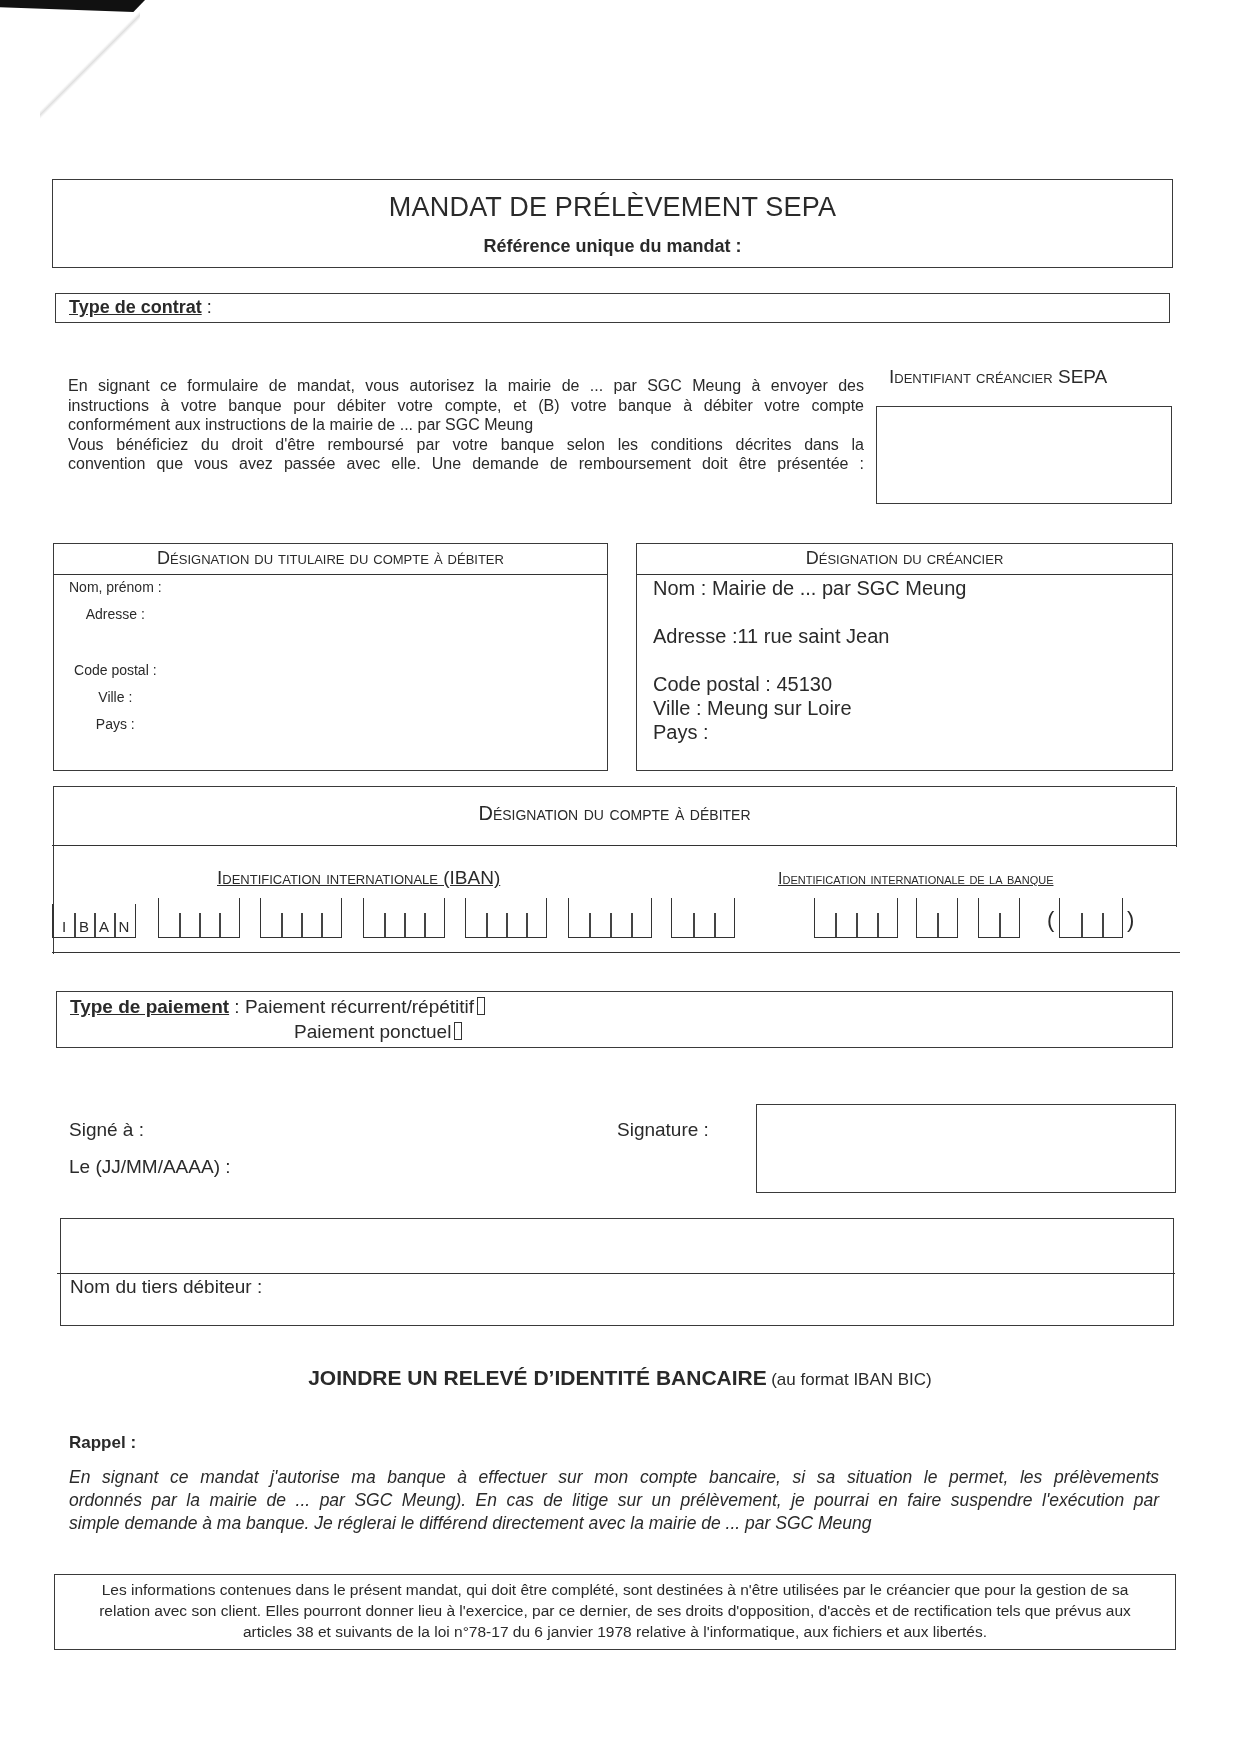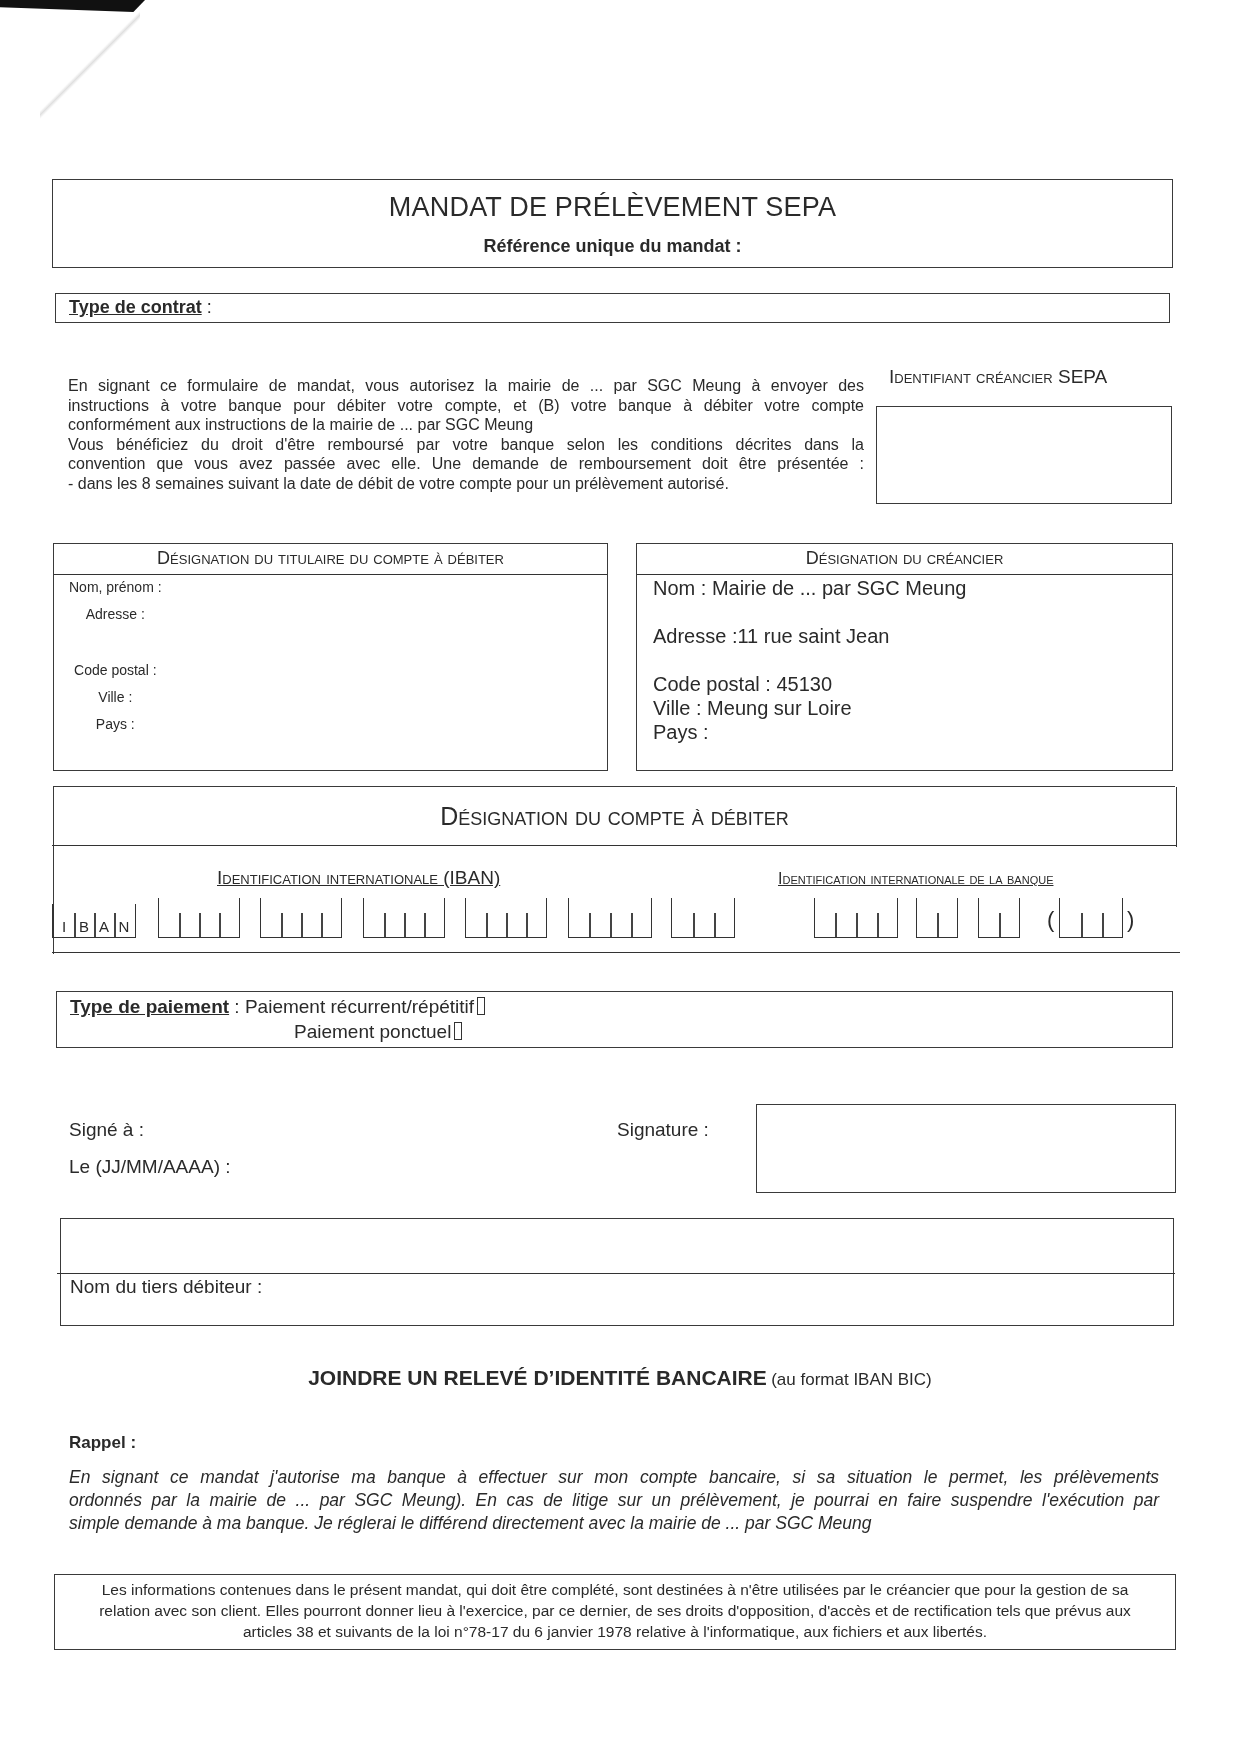--- a/index.html
+++ b/index.html
@@ -44,21 +44,20 @@
     <b class="u">Type de contrat</b><span> :</span>
   </span>
 </div>
 
 <div class="abs para" style="left:68px; top:376px; width:796px;">
   <div style="text-align:justify; text-align-last:justify;">En signant ce formulaire de mandat, vous autorisez la mairie de ... par SGC Meung à envoyer des</div>
   <div style="text-align-last:justify;">instructions à votre banque pour débiter votre compte, et (B) votre banque à débiter votre compte</div>
   <div>conformément aux instructions de la mairie de ... par SGC Meung</div>
   <div style="text-align-last:justify;">Vous bénéficiez du droit d'être remboursé par votre banque selon les conditions décrites dans la</div>
   <div style="text-align-last:justify;">convention que vous avez passée avec elle. Une demande de remboursement doit être présentée :</div>
-  <div>-  dans les 8 semaines suivant la date de débit de votre compte pour un prélèvement autorisé.</div>
 </div>
 
 <div class="abs sc" style="left:889px; top:366px; font-size:19px;">Identifiant créancier SEPA</div>
 <div class="box" style="left:876px; top:406px; width:296px; height:98px;"></div>
 
 <div class="box" style="left:53px; top:543px; width:555px; height:228px;">
   <div class="abs head-sc sc" style="left:0; right:0; top:4px; height:26px; border-bottom:1.5px solid #333;">Désignation du titulaire du compte à débiter</div>
   <div class="abs field" style="left:15px; top:30px;">
     <div>Nom, prénom :</div>
     <div>Adresse :</div>
@@ -76,21 +75,21 @@
     <div style="height:24px;"></div>
     <div>Adresse :11 rue saint Jean</div>
     <div style="height:24px;"></div>
     <div>Code postal : 45130</div>
     <div>Ville : Meung sur Loire</div>
     <div>Pays :</div>
   </div>
 </div>
 
 <div class="box" style="left:53px; top:786px; width:1122px; height:168px; border-bottom:none; border-right:none;">
-  <div class="abs head-sc sc" style="left:0; right:0; top:15px; font-size:25px;">Désignation du compte à débiter</div>
+  <div class="abs head-sc sc" style="left:0; right:0; top:15px; font-size:20px;">Désignation du compte à débiter</div>
   <div class="abs" style="left:-2px; right:-2px; top:58px; border-top:1.5px solid #333;"></div>
   <div class="abs" style="right:-2px; top:0; height:60px; border-right:1.5px solid #333;"></div>
 
   <div class="abs sc u" style="left:163px; top:80px; font-size:19px;">Identification internationale (IBAN)</div>
   <div class="abs sc u" style="left:724px; top:83px; font-size:16px;">Identification internationale de la banque</div>
 
   <div class="iban-group" style="left:-2px; top:117px; width:84px; height:34px; border-left-width:2px;">
     <div class="tick" style="left:20px;"></div>
     <div class="tick" style="left:40px;"></div>
     <div class="tick" style="left:60px;"></div>

